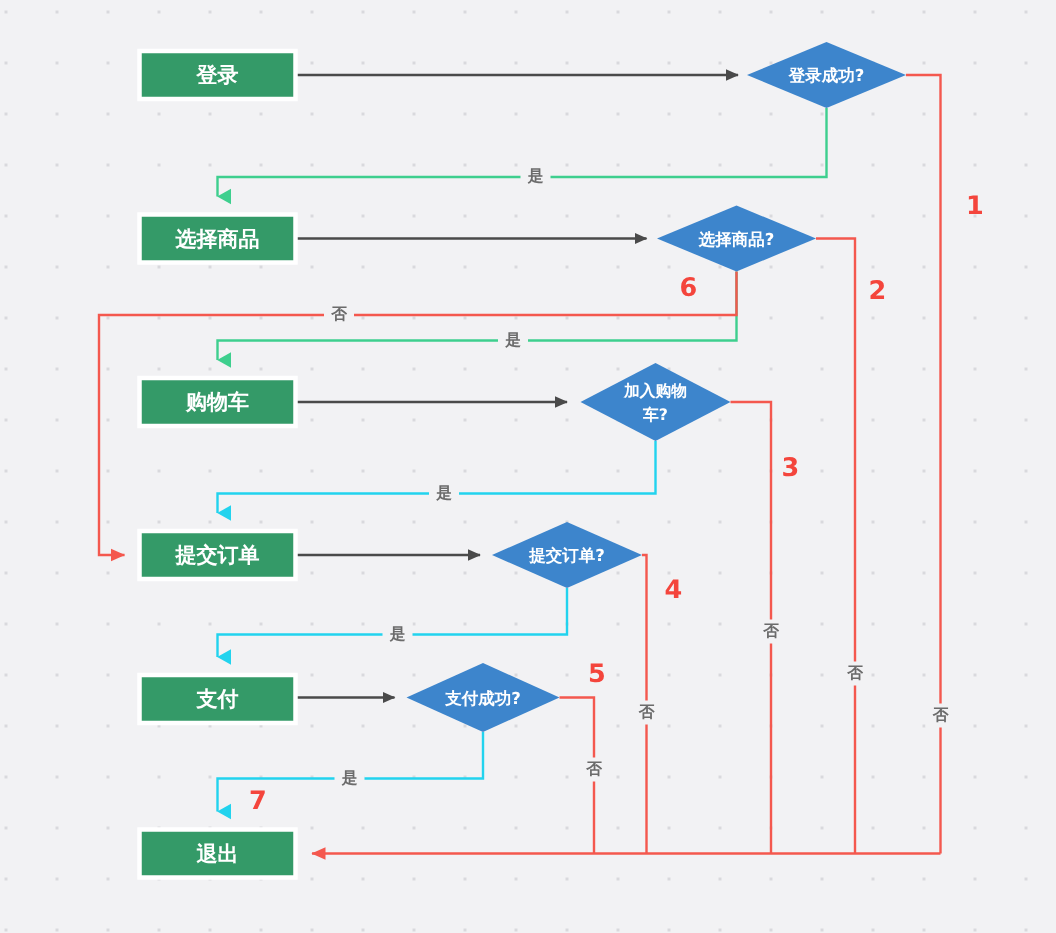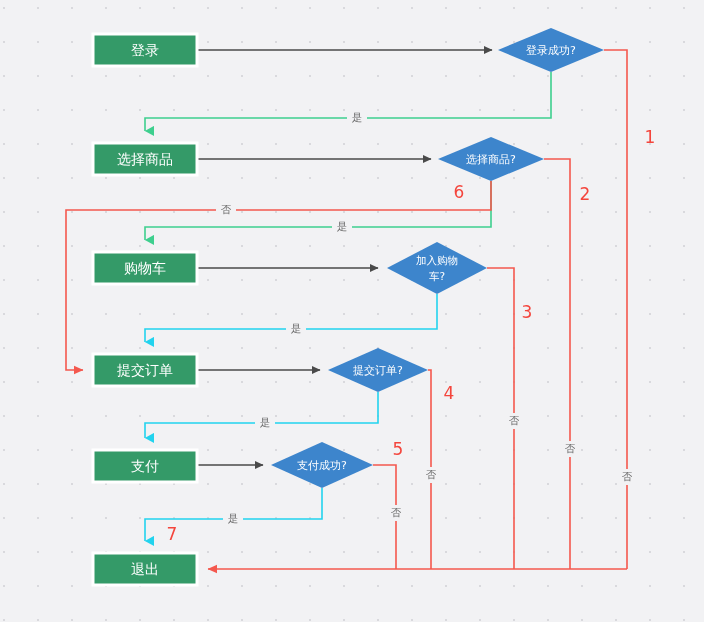--- a/index.html
+++ b/index.html
@@ -16,20 +16,21 @@
   }
   #canvas {
     position: absolute;
     top: 0; left: 0;
     width: 704px;
     height: 622px;
     background-color: #f2f2f4;
     background-image: radial-gradient(circle, #d9d9dd 1.1px, transparent 1.2px);
     background-size: 34px 34px;
     background-position: 21px 25px;
+    font-weight: bold;
   }
   svg.flow {
     position: absolute;
     top: 0; left: 0;
     width: 704px;
     height: 622px;
   }
   .node-label {
     fill: #ffffff;
     font-family: "DejaVu Sans", "Liberation Sans", sans-serif;

